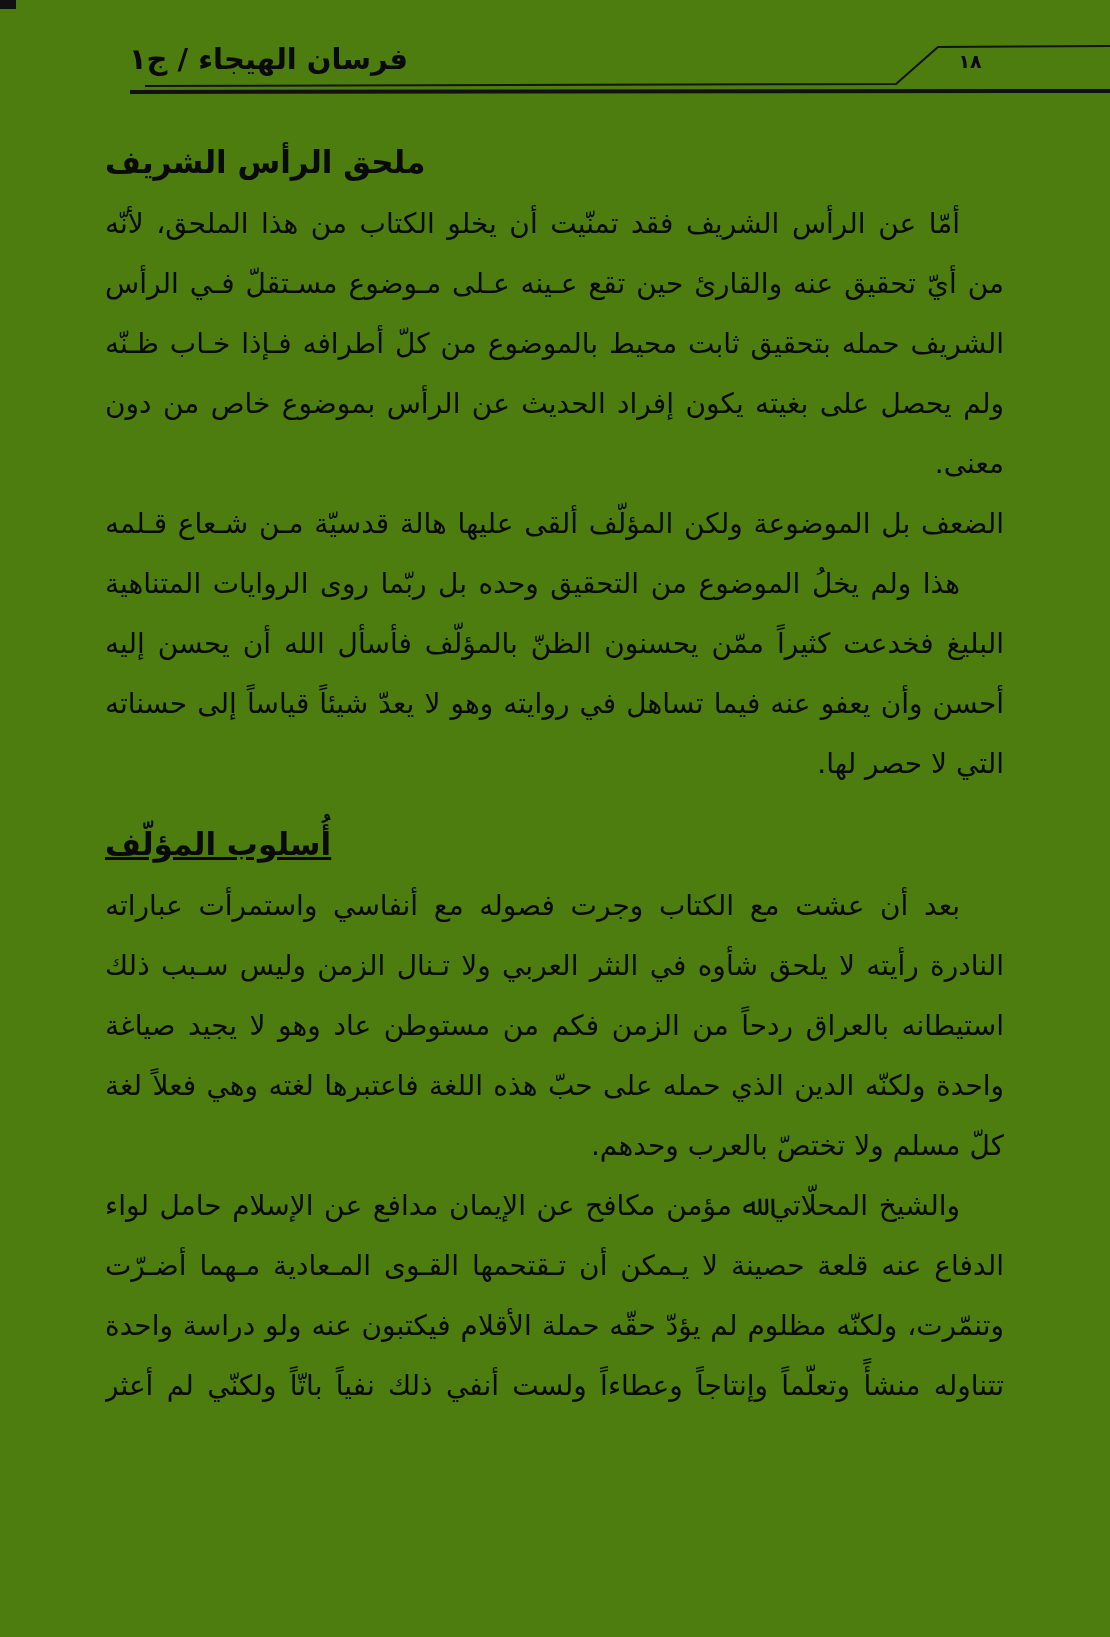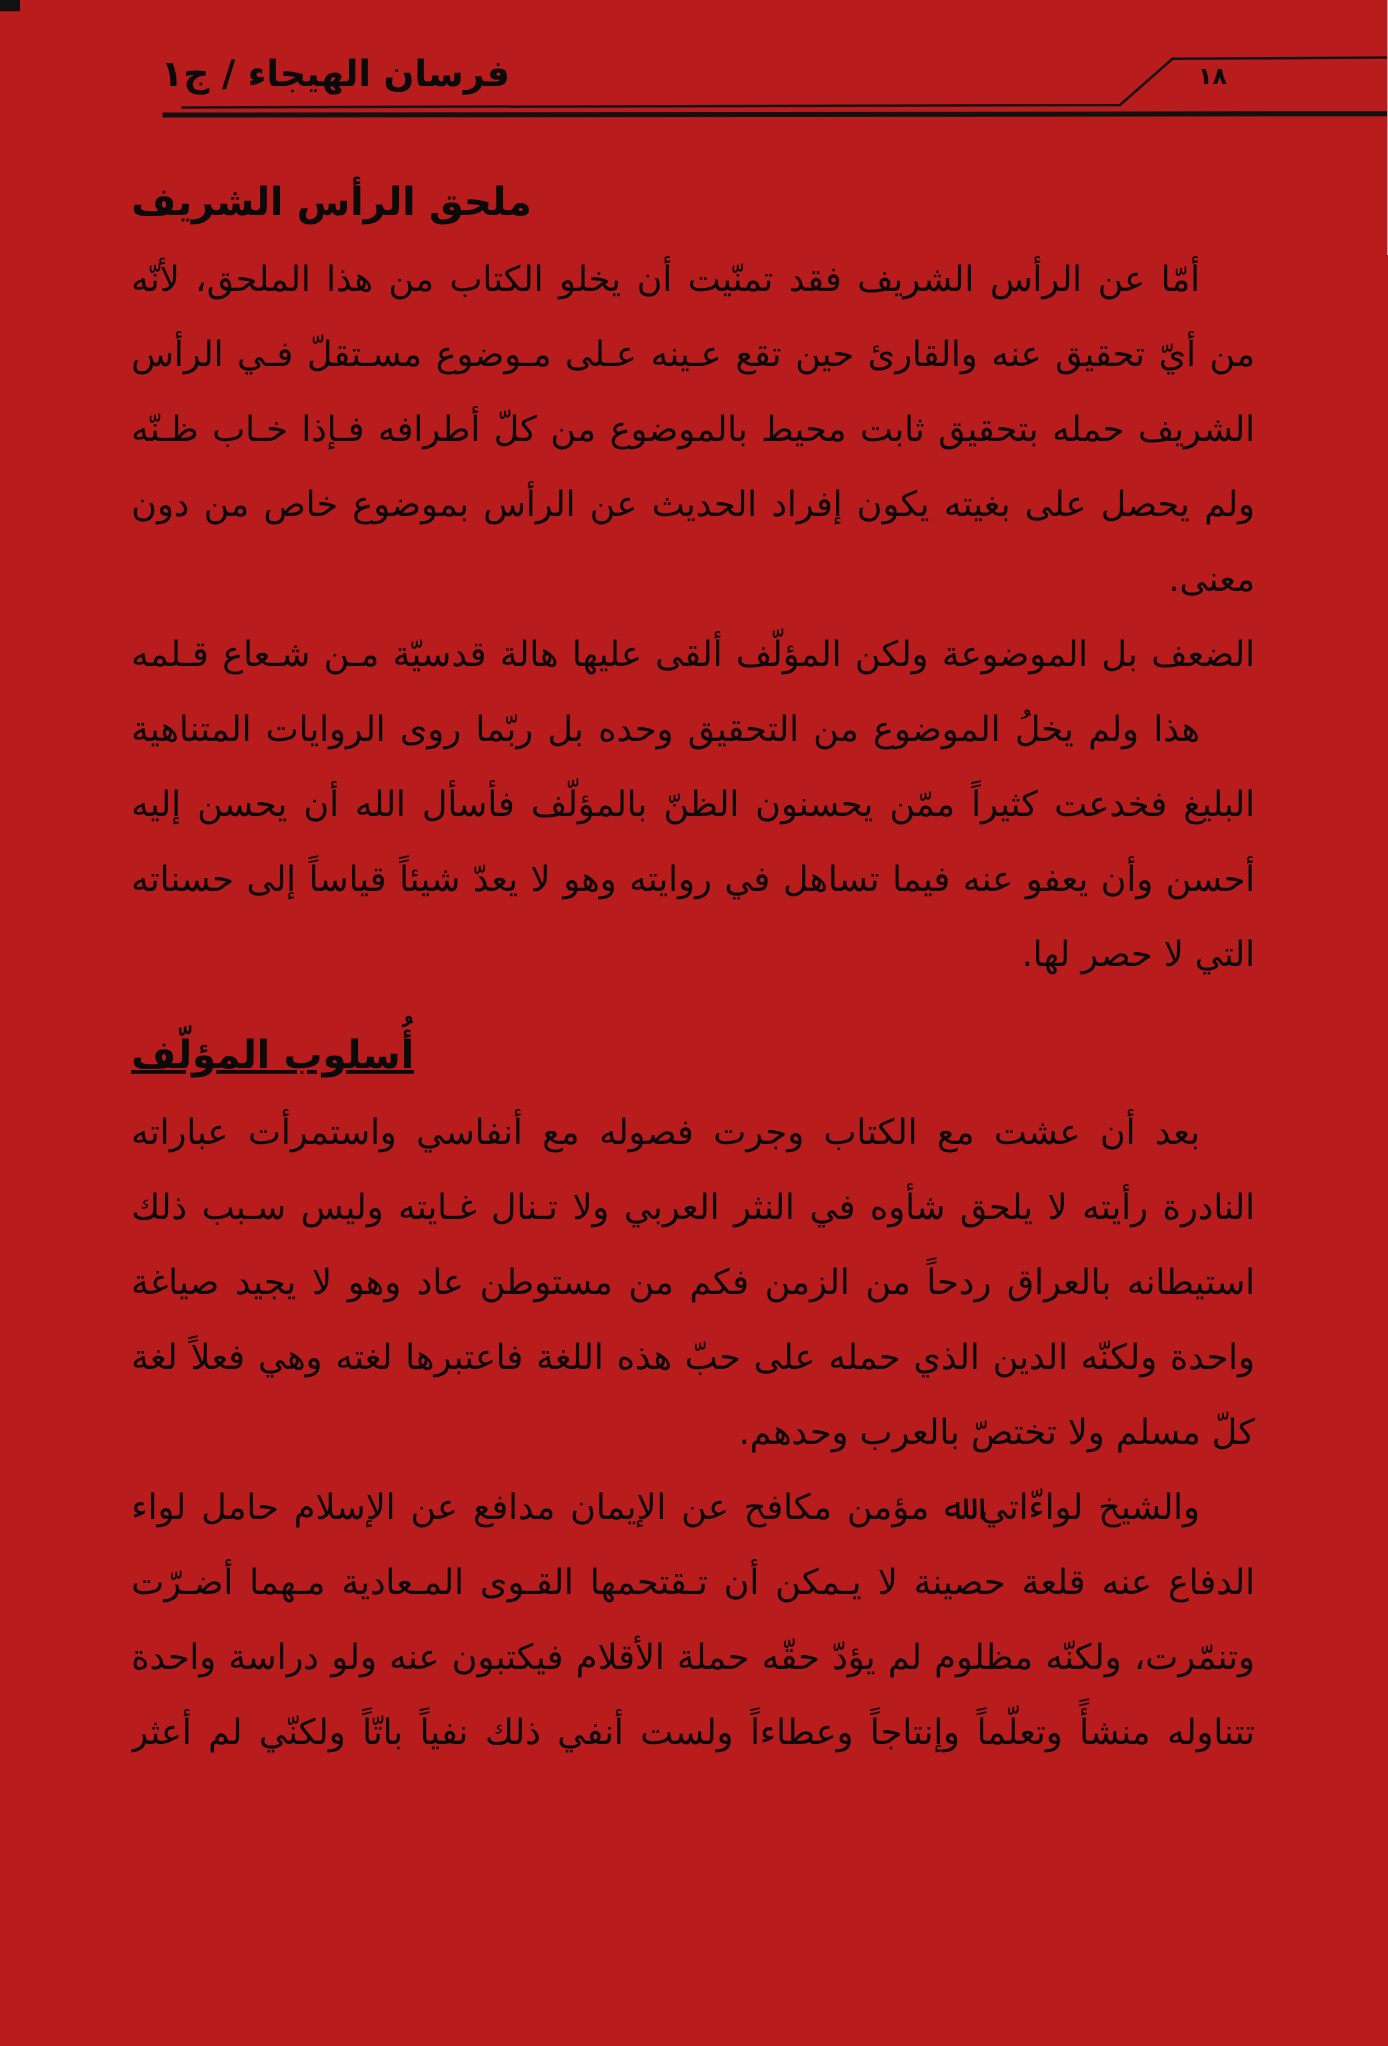--- a/index.html
+++ b/index.html
@@ -1,20 +1,20 @@
 <!DOCTYPE html>
 <html lang="ar" dir="rtl"><head>
 <meta charset="utf-8">
 <style>
   html, body { margin: 0; padding: 0; background: #ffffff; }
   .page {
     position: relative;
     width: 1110px;
     height: 1637px;
-    background: #b91c1c;
+    background: #4d7c0f;
     font-family: "DejaVu Sans", sans-serif;
     color: #0a0a0a;
     overflow: hidden;
     direction: rtl;
   }
   
   .header-rules { position: absolute; top: 0; left: 0; }
   .book-title {
     position: absolute;
     top: 42px;
@@ -99,24 +99,24 @@
 
     <p class="line">الضعف بل الموضوعة ولكن المؤلّف ألقى عليها هالة قدسيّة مـن شـعاع قـلمه</p>
     <p class="line indent">هذا ولم يخلُ الموضوع من التحقيق وحده بل ربّما روى الروايات المتناهية</p>
     <p class="line">البليغ فخدعت كثيراً ممّن يحسنون الظنّ بالمؤلّف فأسأل الله أن يحسن إليه فيما</p>
     <p class="line">أحسن وأن يعفو عنه فيما تساهل في روايته وهو لا يعدّ شيئاً قياساً إلى حسناته</p>
     <p class="line last">التي لا حصر لها.</p>
 
     <h2 class="section-heading second">أُسلوب المؤلّف</h2>
 
     <p class="line indent">بعد أن عشت مع الكتاب وجرت فصوله مع أنفاسي واستمرأت عباراته البليغة</p>
-    <p class="line">النادرة رأيته لا يلحق شأوه في النثر العربي ولا تـنال غـايته وليس سـبب ذلك</p>
+    <p class="line">النادرة رأيته لا يلحق شأوه في النثر العربي ولا تـنال الزمن وليس سـبب ذلك</p>
     <p class="line">استيطانه بالعراق ردحاً من الزمن فكم من مستوطن عاد وهو لا يجيد صياغة جملة</p>
     <p class="line">واحدة ولكنّه الدين الذي حمله على حبّ هذه اللغة فاعتبرها لغته وهي فعلاً لغة</p>
     <p class="line last">كلّ مسلم ولا تختصّ بالعرب وحدهم.</p>
 
-    <p class="line indent">والشيخ لواءّاتي ﷲ مؤمن مكافح عن الإيمان مدافع عن الإسلام حامل لواء</p>
+    <p class="line indent">والشيخ المحلّاتي ﷲ مؤمن مكافح عن الإيمان مدافع عن الإسلام حامل لواء</p>
     <p class="line">الدفاع عنه قلعة حصينة لا يـمكن أن تـقتحمها القـوى المـعادية مـهما أضـرّت</p>
     <p class="line">وتنمّرت، ولكنّه مظلوم لم يؤدّ حقّه حملة الأقلام فيكتبون عنه ولو دراسة واحدة</p>
     <p class="line">تتناوله منشأً وتعلّماً وإنتاجاً وعطاءاً ولست أنفي ذلك نفياً باتّاً ولكنّي لم أعثر على</p>
 
   </main>
 </div>
 
 </body></html>

